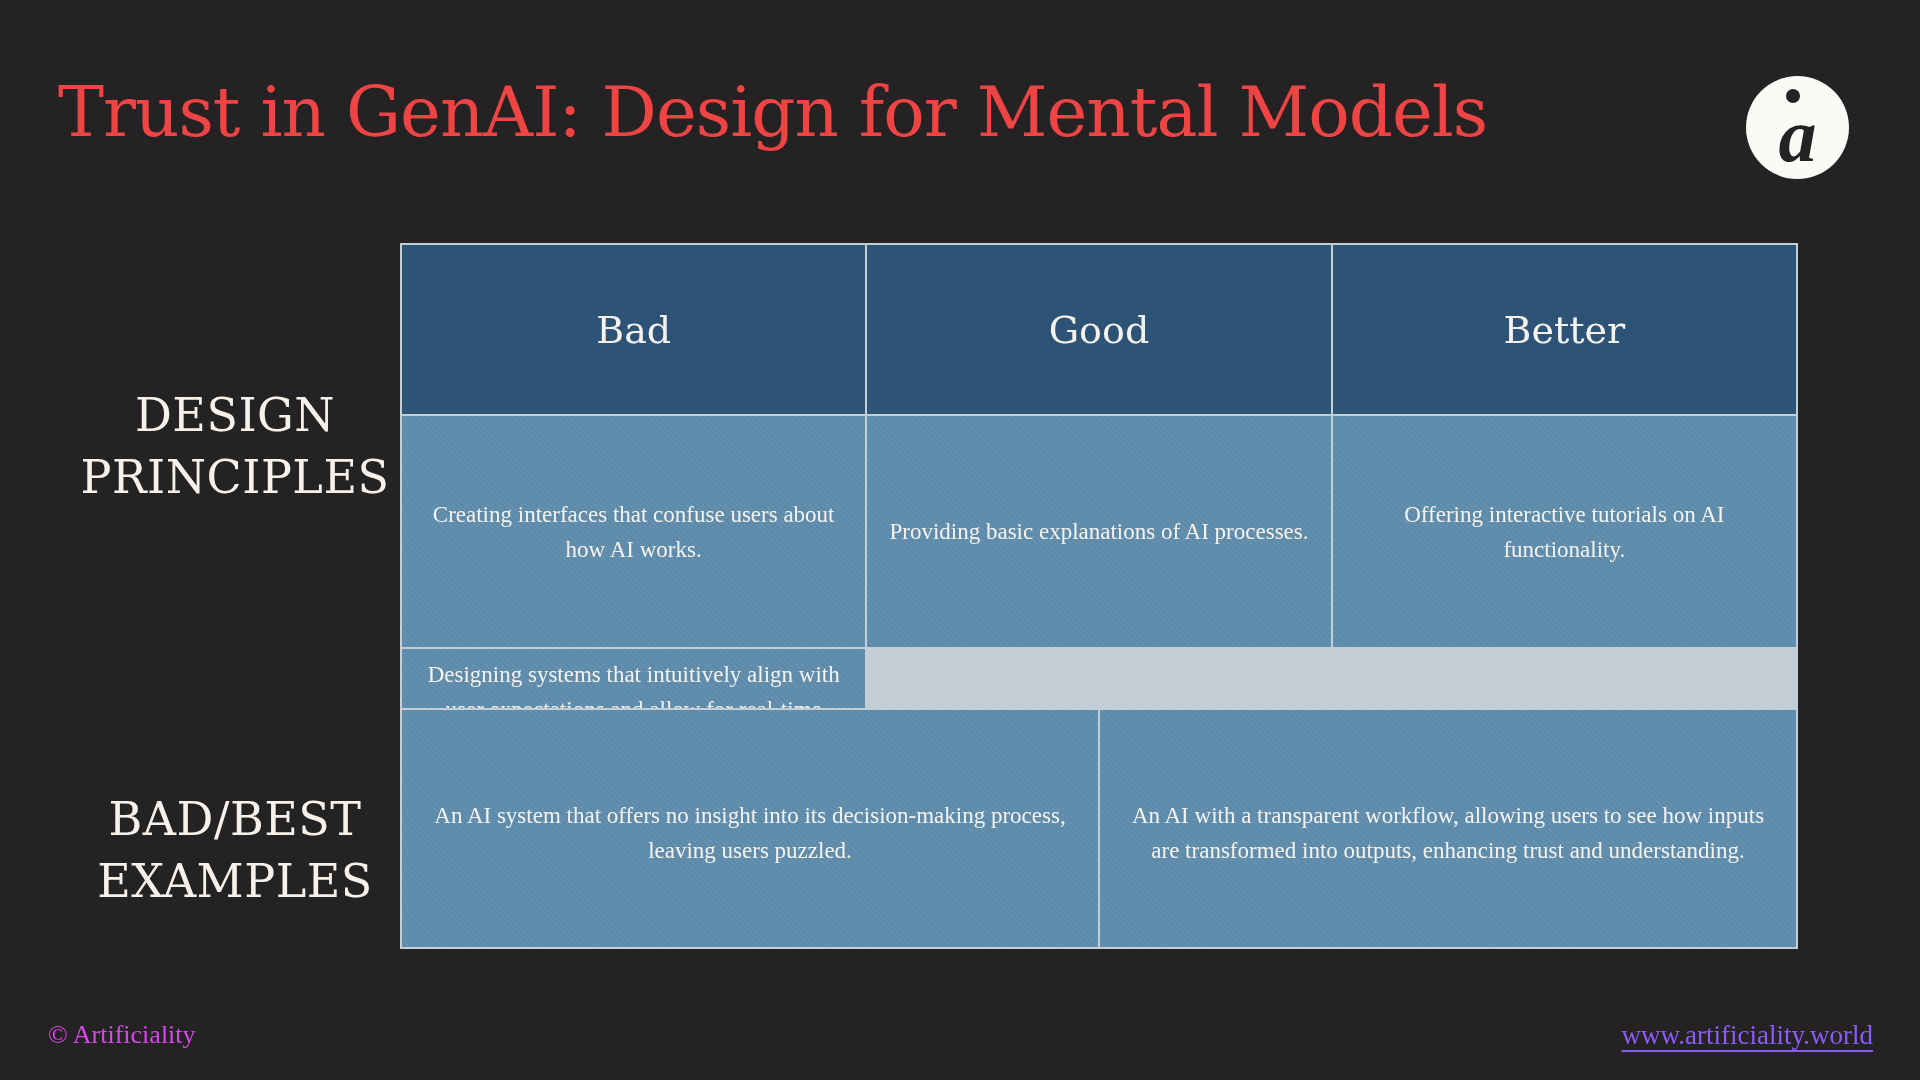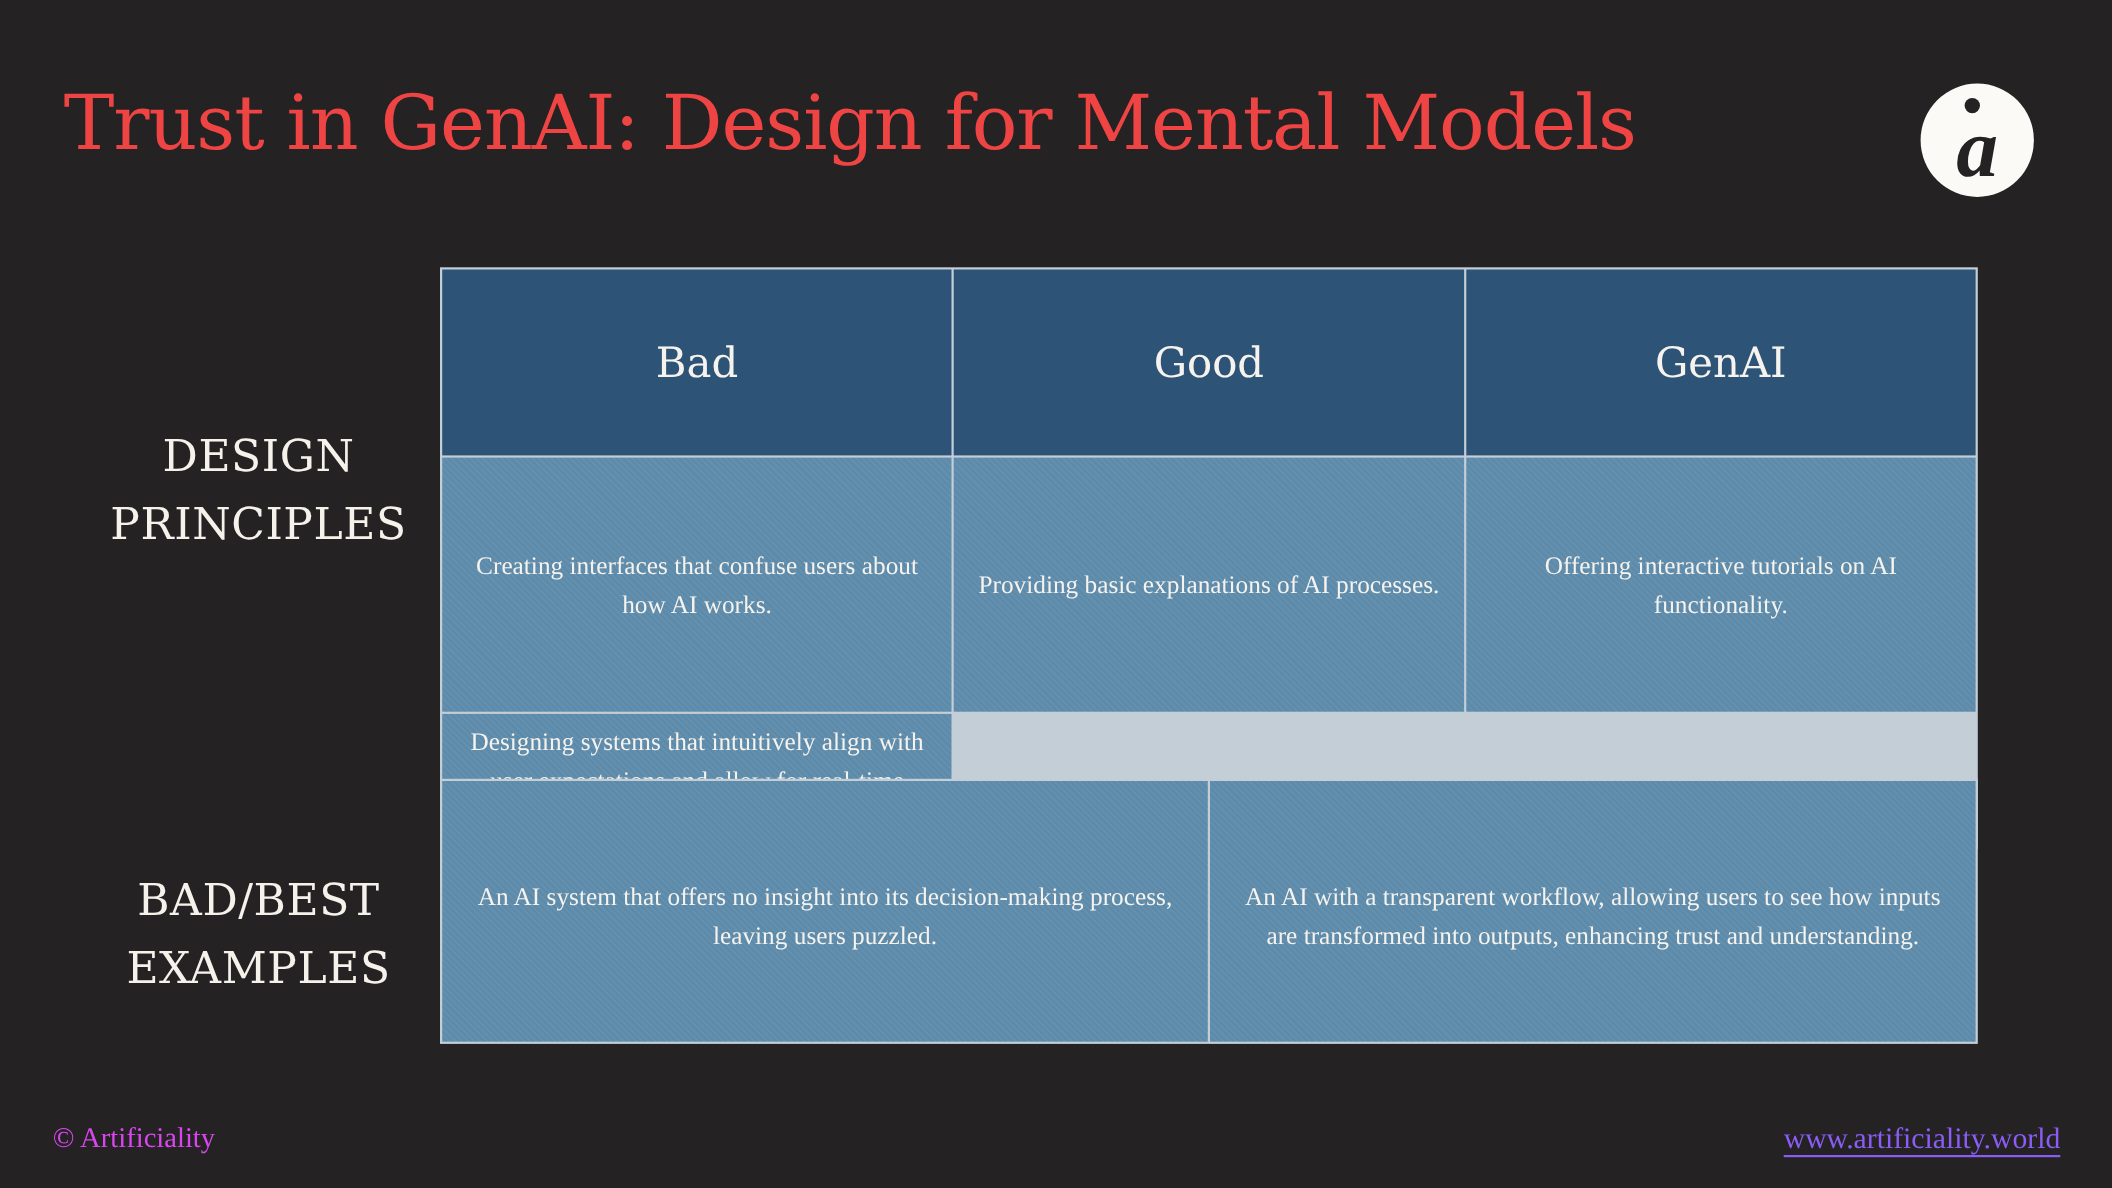--- a/index.html
+++ b/index.html
@@ -64,21 +64,21 @@
     left: 0;
     width: 400px;
     box-sizing: border-box;
     padding-left: 70px;
     display: flex;
     align-items: center;
     justify-content: center;
     text-align: center;
     color: #f5f2ec;
     font-family: "DejaVu Serif", serif;
-    font-size: 40px;
+    font-size: 46px;
     line-height: 62px;
     letter-spacing: 0.5px;
   }
   .label-1 { top: 243px; height: 406px; }
   .label-2 { top: 708px; height: 243px; justify-content: flex-end; }
   .label-2 .row-label-text { transform: translateY(20px); }
 
   
   .grid-table {
     position: absolute;
@@ -160,21 +160,21 @@
     <span class="logo-a">a</span>
   </div>
 
   <div class="row-label label-1">
     <span class="row-label-text">DESIGN PRINCIPLES</span>
   </div>
 
   <div class="grid-table table-1">
     <div class="cell cell-header">Bad</div>
     <div class="cell cell-header">Good</div>
-    <div class="cell cell-header">GenAI</div>
+    <div class="cell cell-header">Better</div>
     <div class="cell cell-body">Creating interfaces that confuse users about how AI works.</div>
     <div class="cell cell-body">Providing basic explanations of AI processes.</div>
     <div class="cell cell-body">Offering interactive tutorials on AI functionality.</div>
     <div class="cell cell-body">Designing systems that intuitively align with user expectations and allow for real-time feedback and adjustment.</div>
   </div>
 
   <div class="row-label label-2">
     <span class="row-label-text">BAD/BEST EXAMPLES</span>
   </div>
 

